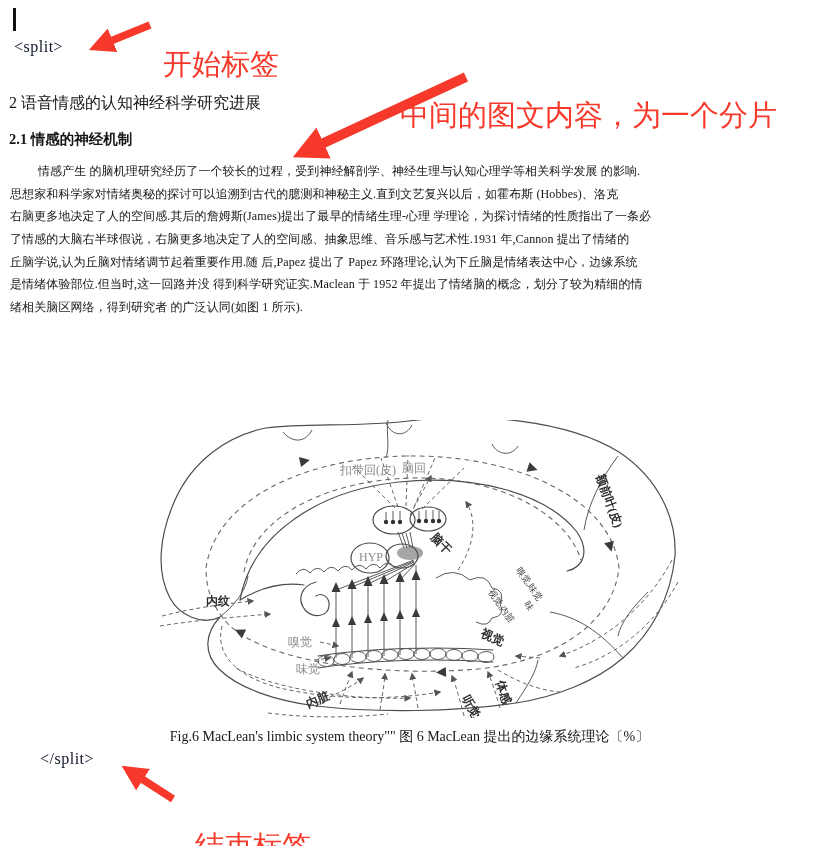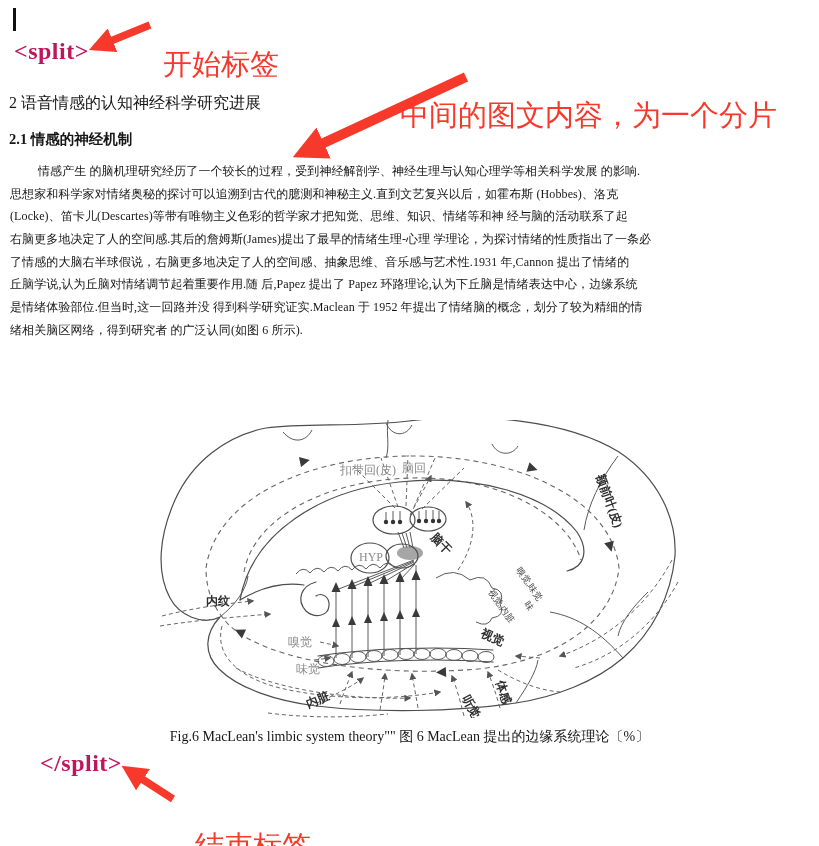--- a/index.html
+++ b/index.html
@@ -4,21 +4,21 @@
 <style>
   html,body{margin:0;padding:0;}
   body{
     width:819px;height:846px;position:relative;background:#ffffff;overflow:hidden;
     font-family:"Liberation Serif","DejaVu Serif",serif;color:#161616;
   }
   .abs{position:absolute;}
   
   .cursor{left:13px;top:8px;width:3px;height:23px;background:#111;}
   
-  .tag{font-size:24px;letter-spacing:.5px;color:#be185d;font-weight:bold;}
+  .tag{font-size:16px;letter-spacing:.5px;color:#0f172a;}
   .tag-open{left:14px;top:38px;}
   .tag-close{left:40px;top:750px;}
   
   .h-section{left:9px;top:93px;font-size:16px;font-weight:normal;white-space:nowrap;}
   .h-sub{left:9px;top:130px;font-size:14.5px;font-weight:bold;white-space:nowrap;}
   
   .para{left:10px;top:160px;width:802px;font-size:12px;}
   .pline{height:22.7px;line-height:22.7px;white-space:nowrap;overflow:hidden;letter-spacing:.1px;}
   .pline.indent{text-indent:28px;}
   
@@ -48,26 +48,25 @@
 <div class="abs cursor"></div>
 
 <div class="abs tag tag-open">&lt;split&gt;</div>
 
 <div class="abs h-section">2 语音情感的认知神经科学研究进展</div>
 <div class="abs h-sub">2.1 情感的神经机制</div>
 
 <div class="abs para">
   <div class="pline indent">情感产生 的脑机理研究经历了一个较长的过程，受到神经解剖学、神经生理与认知心理学等相关科学发展 的影响.</div>
   <div class="pline">思想家和科学家对情绪奥秘的探讨可以追溯到古代的臆测和神秘主义.直到文艺复兴以后，如霍布斯 (Hobbes)、洛克</div>
-  <div class="pline">(Locke)、笛卡儿(Descartes)等带有唯物主义色彩的哲学家才把知觉、思维、知识、情绪等和神 经与脑的活动联系了起</div>
   <div class="pline">右脑更多地决定了人的空间感.其后的詹姆斯(James)提出了最早的情绪生理-心理 学理论，为探讨情绪的性质指出了一条必</div>
   <div class="pline">了情感的大脑右半球假说，右脑更多地决定了人的空间感、抽象思维、音乐感与艺术性.1931 年,Cannon 提出了情绪的</div>
   <div class="pline">丘脑学说,认为丘脑对情绪调节起着重要作用.随 后,Papez 提出了 Papez 环路理论,认为下丘脑是情绪表达中心，边缘系统</div>
   <div class="pline">是情绪体验部位.但当时,这一回路并没 得到科学研究证实.Maclean 于 1952 年提出了情绪脑的概念，划分了较为精细的情</div>
-  <div class="pline">绪相关脑区网络，得到研究者 的广泛认同(如图 6 所示).</div>
+  <div class="pline">绪相关脑区网络，得到研究者 的广泛认同(如图 1 所示).</div>
 </div>
 
 <svg class="abs fig" viewBox="0 0 540 298">
   <defs>
     <marker id="ag" viewBox="0 0 10 10" refX="8" refY="5" markerWidth="7" markerHeight="7" orient="auto">
       <path d="M0,0 L10,5 L0,10 Z" fill="#555"></path>
     </marker>
   </defs>
 
   <path class="solid" d="M 118,8 C 78,16 44,42 27,80 C 11,116 8,152 22,178 C 31,195 54,206 72,197 C 57,213 55,233 71,249 C 91,269 129,281 168,286 C 228,293 308,292 368,283 C 407,277 447,262 475,238 C 505,212 523,176 527,136 C 529,98 510,58 471,32 C 419,0 329,-8 261,1 C 211,7 157,3 118,8 Z"></path>

